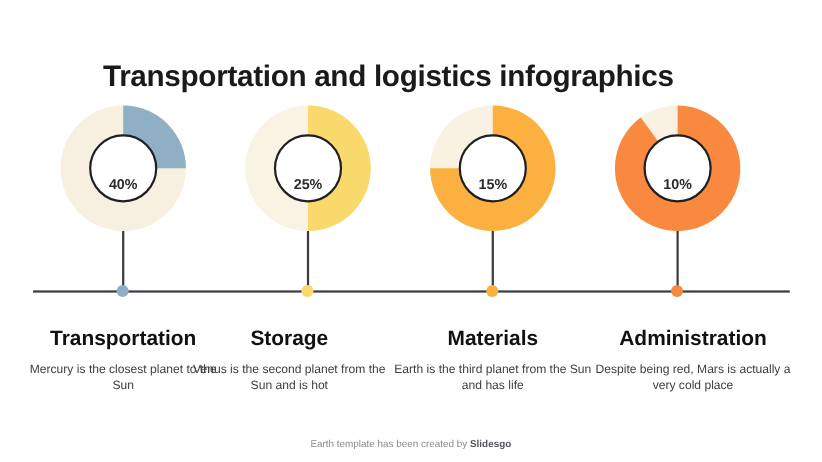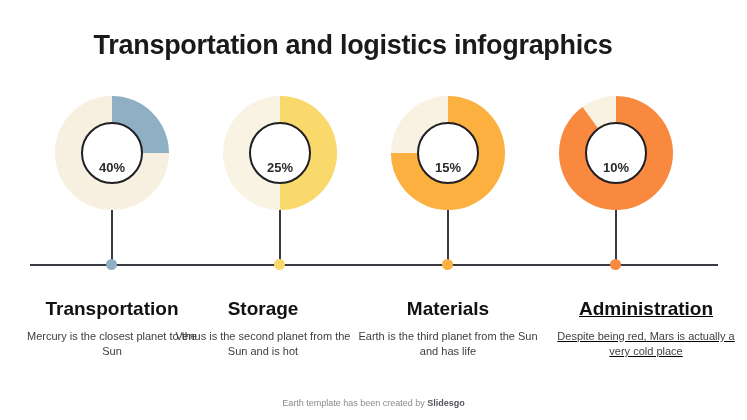--- a/index.html
+++ b/index.html
@@ -19,21 +19,21 @@
     position: relative;
     width: 747px;
     height: 420px;
     background: #ffffff;
   }
 
   
   #title {
     position: absolute;
     left: 0;
-    top: 30px;
+    top: 54px;
     width: 706px;
     text-align: center;
     font-size: 27px;
     font-weight: bold;
     color: #1a1a1a;
     letter-spacing: -0.3px;
   }
 
   
   .donut-wrap {
@@ -185,21 +185,21 @@
   <div class="col" style="left:170px;">
     <div class="col-title">Storage</div>
     <div class="col-desc">Venus is the second planet from the Sun and is hot</div>
   </div>
 
   <div class="col" style="left:355px;">
     <div class="col-title">Materials</div>
     <div class="col-desc">Earth is the third planet from the Sun and has life</div>
   </div>
 
-  <div class="col" style="left:553px;text-decoration:underline;">
+  <div class="col" style="left:537px;">
     <div class="col-title">Administration</div>
     <div class="col-desc">Despite being red, Mars is actually a very cold place</div>
   </div>
 
   <div id="footer">
     <span>Earth template has been created by </span><span class="brand">Slidesgo</span>
   </div>
 
 </div>
 

